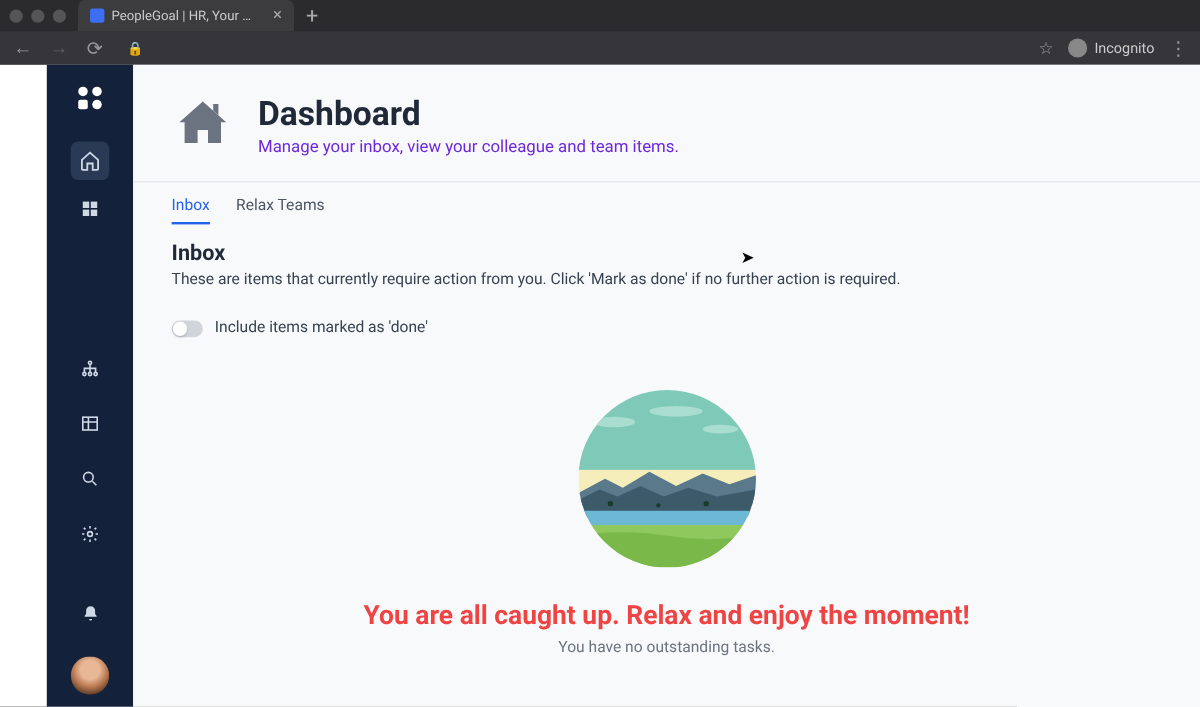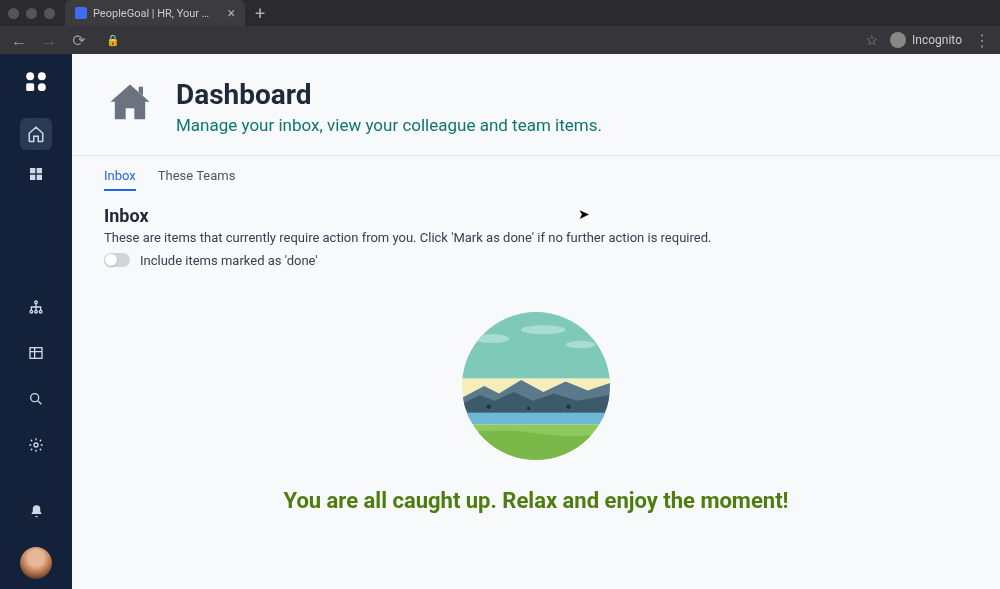--- a/index.html
+++ b/index.html
@@ -18,53 +18,53 @@
   .browser-toolbar { height: 28px; background: #35353a; display: flex; align-items: center; padding: 0 10px; gap: 12px; }
   .nav-icon { color: #999; font-size: 16px; cursor: pointer; display: flex; align-items: center; justify-content: center; width: 18px; }
   .address-bar { flex: 1; display: flex; align-items: center; gap: 6px; color: #ccc; font-size: 12px; padding: 0 6px; }
   .address-bar .lock { font-size: 11px; }
   .star-icon { color: #999; font-size: 14px; }
   .incognito-badge { display: flex; align-items: center; gap: 6px; color: #ccc; font-size: 12px; }
   .incognito-ico { width: 16px; height: 16px; background: #888; border-radius: 50%; }
   .menu-dots { color: #999; font-size: 16px; }
 
   
-  .app { display: flex; height: calc(589px - 54px); background: #fff; }
+  .app { display: flex; height: calc(589px - 54px); background: #fff; padding-left: 39px; }
   .sidebar { width: 72px; background: #13223a; display: flex; flex-direction: column; align-items: center; padding-top: 14px; position: relative; }
   .logo { width: 28px; height: 28px; margin-bottom: 22px; }
   .side-item { width: 32px; height: 32px; display: flex; align-items: center; justify-content: center; border-radius: 6px; margin-bottom: 8px; cursor: pointer; }
   .side-item.active { background: #2a3a55; }
   .side-item svg, .side-item span { color: #c6d0df; }
   .sidebar-spacer { flex: 1; }
   .sidebar-bottom { display: flex; flex-direction: column; align-items: center; gap: 6px; padding-bottom: 10px; }
   .avatar { width: 32px; height: 32px; border-radius: 50%; background: linear-gradient(135deg,#d48a6a,#8b5a3c); margin-top: 6px; overflow: hidden; }
   .avatar-inner { width:100%; height:100%; background: radial-gradient(circle at 50% 35%, #e8b896 30%, #b87850 55%, #5a3a28 80%); }
 
   .main { flex: 1; background: #f8f9fb; overflow-y: auto; position: relative; }
   .header { display: flex; align-items: flex-start; padding: 24px 32px 20px; gap: 20px; border-bottom: 1px solid #e5e7eb; }
   .header-icon { width: 52px; height: 52px; color: #6b7280; }
   .header-text h1 { font-size: 28px; font-weight: 700; color: #1f2937; margin-bottom: 4px; }
-  .header-text p { font-size: 17px; color: #0f766e; }
+  .header-text p { font-size: 14px; color: #6d28d9; }
 
   .tabs { display: flex; gap: 22px; padding: 12px 32px 0; }
   .tab-link { font-size: 13px; color: #4b5563; padding-bottom: 6px; cursor: pointer; border-bottom: 2px solid transparent; }
   .tab-link.active { color: #2563eb; border-bottom-color: #2563eb; }
 
   .section { padding: 14px 32px; }
   .section h2 { font-size: 18px; font-weight: 700; color: #1f2937; margin-bottom: 4px; }
-  .section p.desc { font-size: 13px; color: #374151; margin-bottom: 8px; }
-  .toggle-row { display: flex; align-items: flex-start; gap: 10px; }
+  .section p.desc { font-size: 13px; color: #374151; margin-bottom: 25px; }
+  .toggle-row { display: flex; align-items: center; gap: 10px; }
   .toggle { width: 26px; height: 14px; background: #d1d5db; border-radius: 10px; position: relative; cursor: pointer; }
   .toggle::after { content: ''; position: absolute; width: 12px; height: 12px; background: #fff; border-radius: 50%; top: 1px; left: 1px; box-shadow: 0 1px 2px rgba(0,0,0,0.2); }
   .toggle-label { font-size: 13px; color: #374151; }
 
   .empty-state { display: flex; flex-direction: column; align-items: center; padding: 30px 0 20px; }
   .empty-img { width: 148px; height: 148px; border-radius: 50%; overflow: hidden; margin-bottom: 28px; }
   .empty-img svg { width: 100%; height: 100%; }
-  .empty-title { font-size: 22px; font-weight: 700; color: #4d7c0f; margin-bottom: 6px; }
+  .empty-title { font-size: 22px; font-weight: 700; color: #ef4444; margin-bottom: 6px; }
   .empty-sub { font-size: 13px; color: #6b7280; }
 
   .cursor { position: absolute; left: 506px; top: 152px; pointer-events: none; font-size: 14px; color: #000; }
 </style>
 </head>
 <body>
 
 <div class="browser-top">
   <div class="traffic-lights">
     <div class="traffic-light"></div>
@@ -164,21 +164,21 @@
         <path d="M18 4h-2v2.5l2 1.8z" fill="#6b7280"></path>
       </svg>
       <div class="header-text">
         <h1>Dashboard</h1>
         <p>Manage your inbox, view your colleague and team items.</p>
       </div>
     </div>
 
     <div class="tabs">
       <div class="tab-link active">Inbox</div>
-      <div class="tab-link">These Teams</div>
+      <div class="tab-link">Relax Teams</div>
     </div>
 
     <div class="section">
       <h2>Inbox</h2>
       <p class="desc">These are items that currently require action from you. Click 'Mark as done' if no further action is required.</p>
       <div class="toggle-row">
         <div class="toggle"></div>
         <span class="toggle-label">Include items marked as 'done'</span>
       </div>
     </div>
@@ -195,17 +195,18 @@
           <path d="M0 62 L12 56 L22 60 L35 54 L48 60 L62 55 L78 60 L100 56 L100 72 L0 72 Z" fill="#3d5a6b"></path>
           <rect y="68" width="100" height="8" fill="#6db8d4"></rect>
           <rect y="76" width="100" height="24" fill="#8fc95e"></rect>
           <path d="M0 82 Q25 78 50 82 T100 82 L100 100 L0 100 Z" fill="#7ab84a"></path>
           <circle cx="18" cy="64" r="1.5" fill="#1a3a2a"></circle>
           <circle cx="72" cy="64" r="1.5" fill="#1a3a2a"></circle>
           <circle cx="45" cy="65" r="1.2" fill="#1a3a2a"></circle>
         </svg>
       </div>
       <div class="empty-title">You are all caught up. Relax and enjoy the moment!</div>
+      <div class="empty-sub">You have no outstanding tasks.</div>
     </div>
 
     <div class="cursor">➤</div>
   </div>
 </div>
 
 </body></html>

